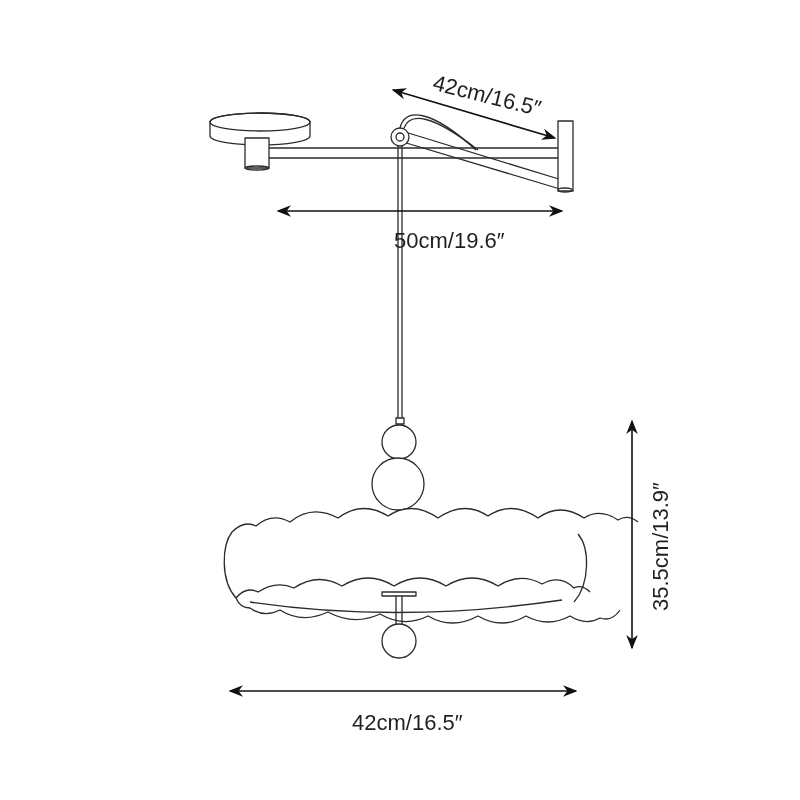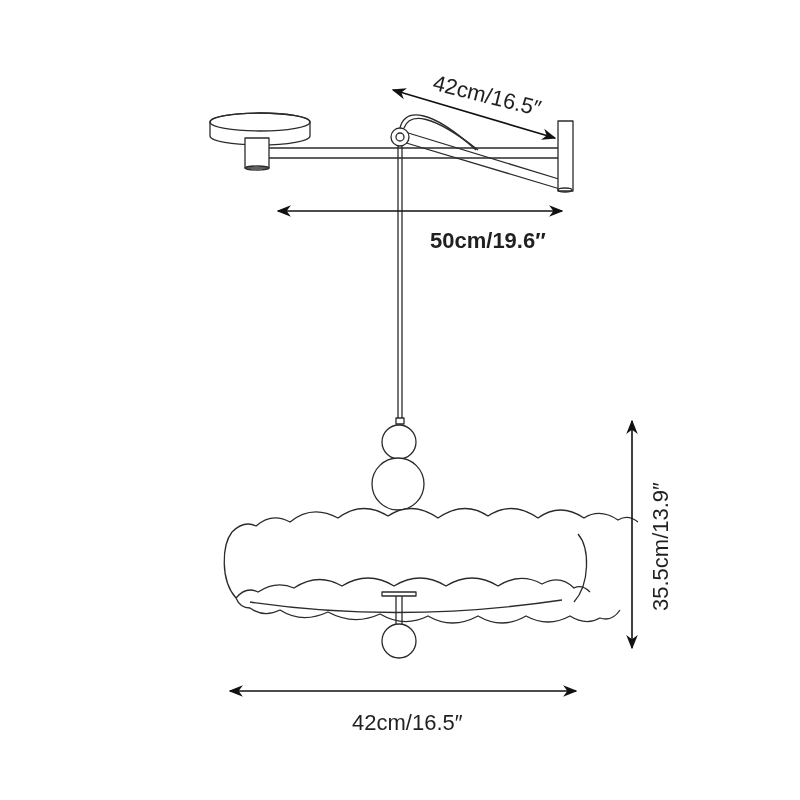--- a/index.html
+++ b/index.html
@@ -1,20 +1,20 @@
 <!DOCTYPE html>
 <html><head>
   <meta charset="utf-8">
   <style>
     html, body { margin: 0; padding: 0; background: #ffffff; }
     body { width: 800px; height: 800px; position: relative; overflow: hidden; font-family: "Liberation Sans", sans-serif; }
     #canvas { position: absolute; left: 0; top: 0; width: 800px; height: 800px; }
     .label { position: absolute; color: #231f20; font-size: 22px; white-space: nowrap; line-height: 1; }
     #label-arm-reach { left: 436px; top: 72px; transform: rotate(14deg); transform-origin: left top; }
-    #label-arm-width { left: 430px; top: 230px; font-weight: bold; }
+    #label-arm-width { left: 394px; top: 230px; }
     #label-height { left: 650px; top: 611px; transform: rotate(-90deg); transform-origin: left top; }
     #label-shade-width { left: 352px; top: 712px; }
   </style>
 </head>
 <body>
 
 <svg id="canvas" viewBox="0 0 800 800" xmlns="http://www.w3.org/2000/svg">
   <defs>
     <marker id="arrow" viewBox="0 0 10 10" refX="9" refY="5" markerWidth="9" markerHeight="9" orient="auto-start-reverse">
       <path d="M0,1 L10,5 L0,9 L3,5 Z" fill="#111"></path>

